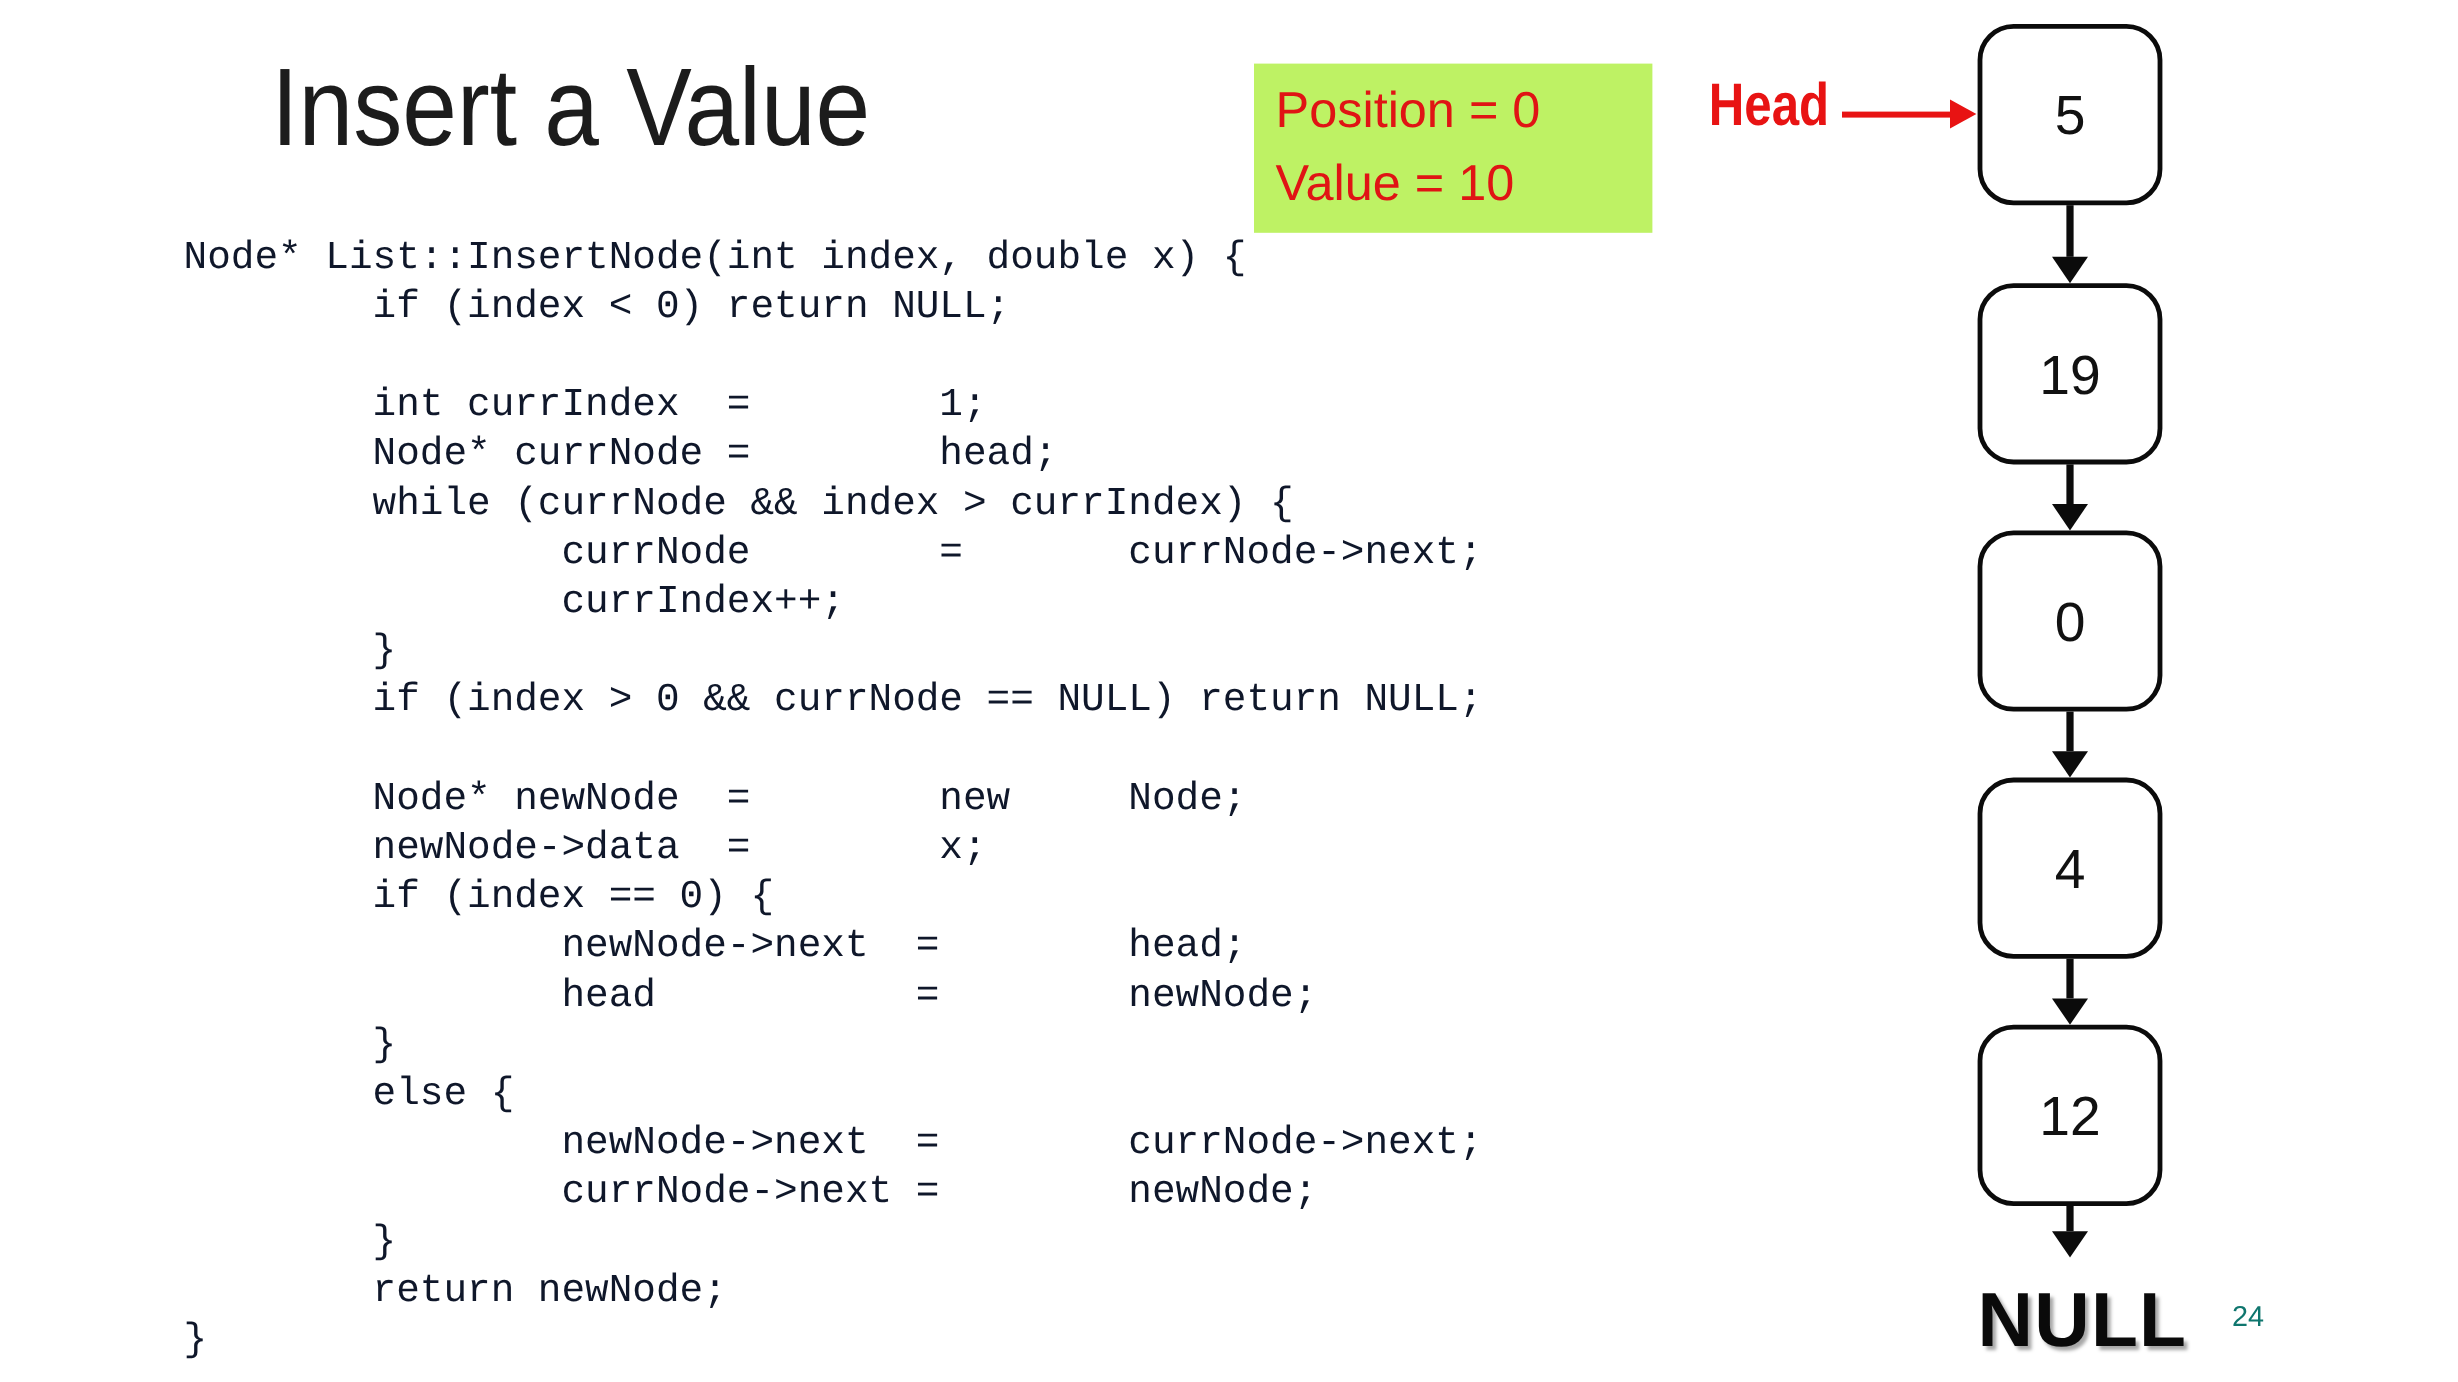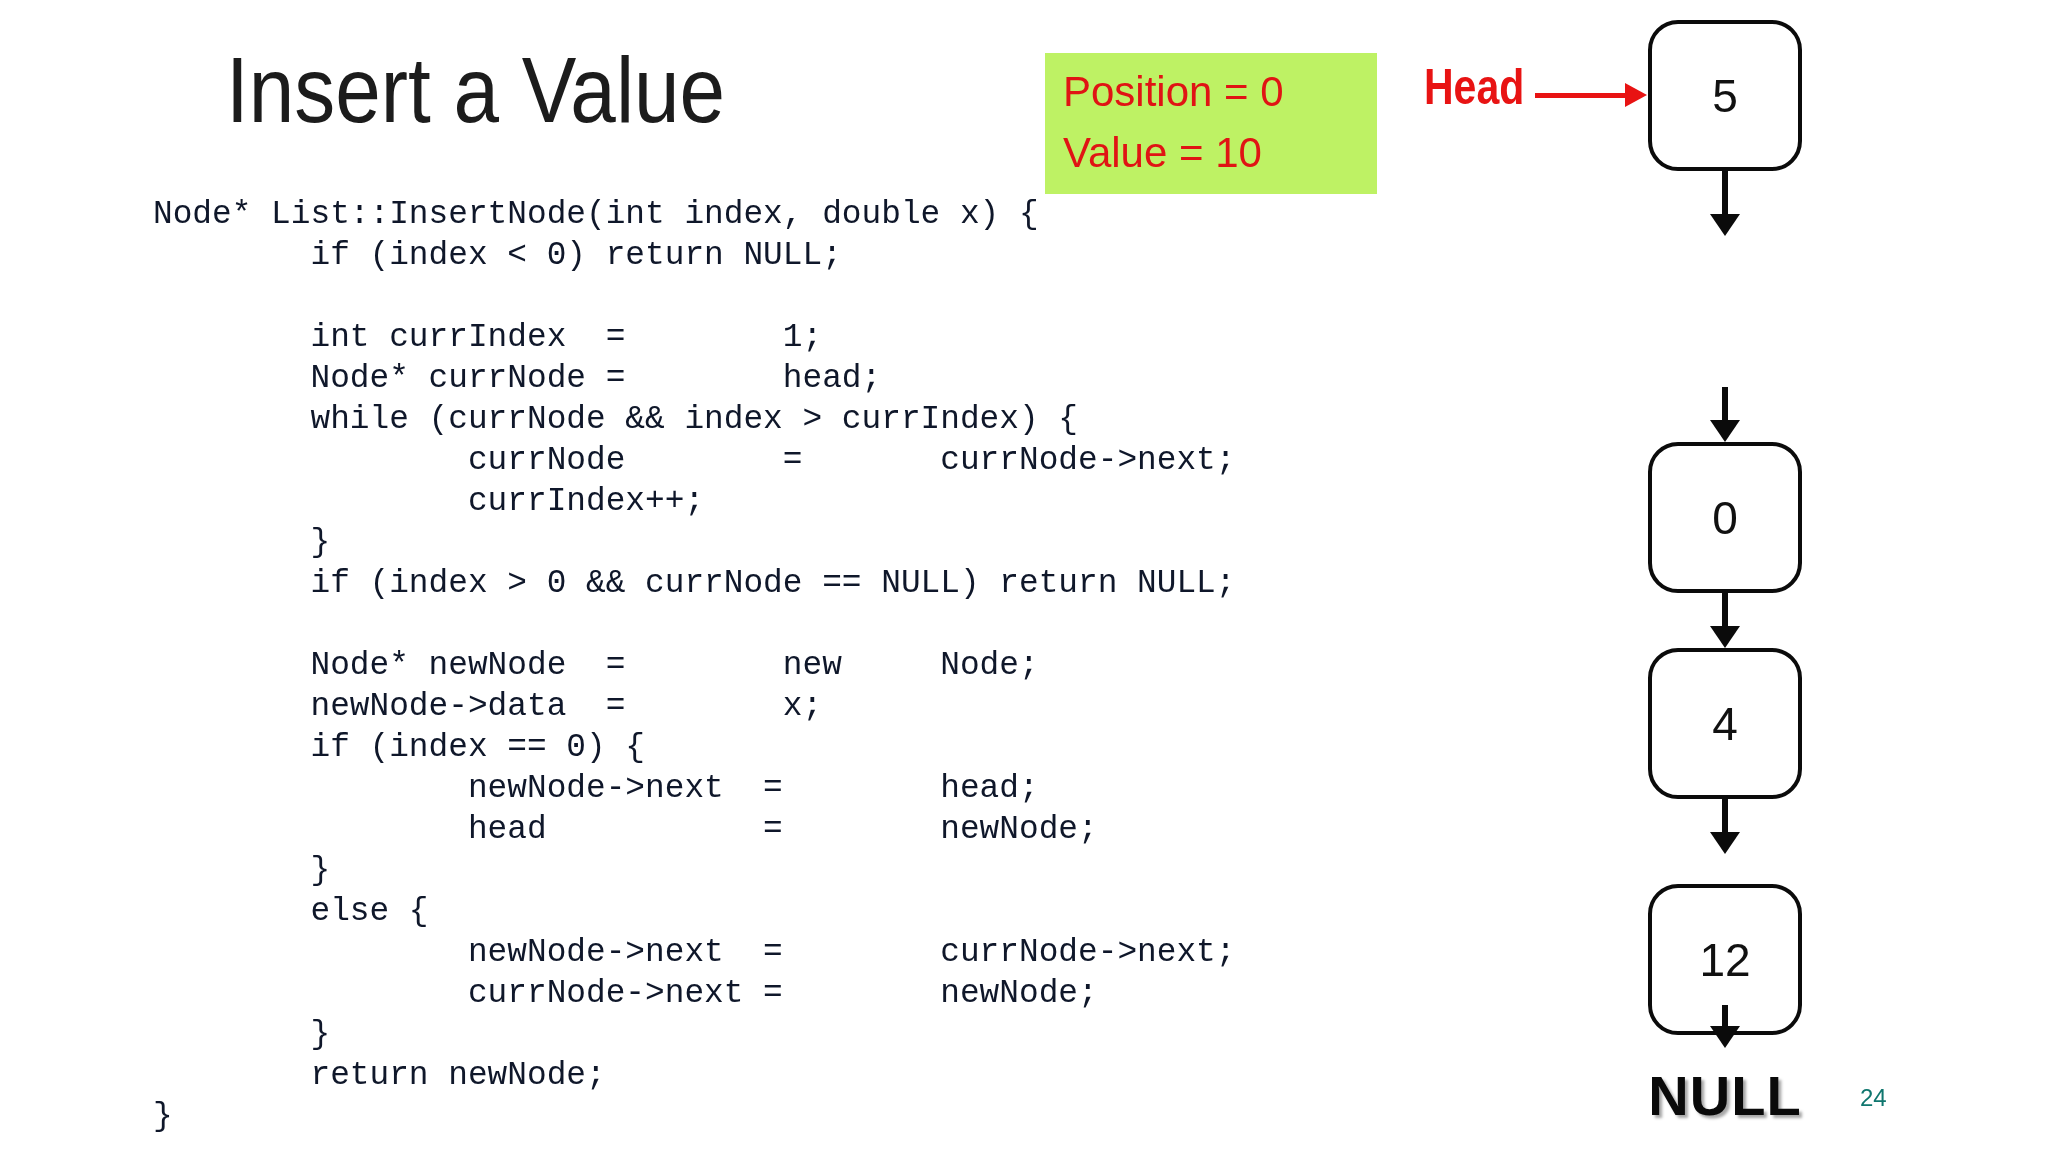--- a/index.html
+++ b/index.html
@@ -52,40 +52,40 @@
   .node {
     position:absolute; left:1648px; width:154px; height:151px;
     box-sizing:border-box; border:4px solid #0b0b0b; border-radius:30px;
     background:#ffffff; display:flex; align-items:center; justify-content:center;
     font-size:46px; color:#111;
   }
   #node-0 { top:20px; }
   #node-1 { top:236px; }
   #node-2 { top:442px; }
   #node-3 { top:648px; }
-  #node-4 { top:884px; }
+  #node-4 { top:854px; }
 
   
   .arrow-down { position:absolute; left:1710px; width:30px; }
   .arrow-down .shaft { position:absolute; left:12px; top:0; width:6px; background:#0b0b0b; }
   .arrow-down .tri {
     position:absolute; left:0; bottom:0; width:0; height:0;
     border-left:15px solid transparent; border-right:15px solid transparent;
     border-top:22px solid #0b0b0b;
   }
   #arrow-0 { top:171px; height:65px; } #arrow-0 .shaft { height:43px; }
   #arrow-1 { top:387px; height:55px; } #arrow-1 .shaft { height:33px; }
   #arrow-2 { top:593px; height:55px; } #arrow-2 .shaft { height:33px; }
   #arrow-3 { top:799px; height:55px; } #arrow-3 .shaft { height:33px; }
   #arrow-4 { top:1005px; height:43px; } #arrow-4 .shaft { height:21px; }
 
   
   #null-label {
     position:absolute; left:1648px; top:1068px; width:154px;
-    text-align:center; font-size:56px; font-weight:bold; color:#0a0a0a;
+    text-align:center; font-size:64px; font-weight:bold; color:#0a0a0a;
     line-height:1; text-shadow:3px 3px 3px rgba(0,0,0,0.35);
     letter-spacing:1px;
   }
 
   
   #page-number {
     position:absolute; left:1860px; top:1086px;
     font-size:24px; color:#0f766e; line-height:1;
   }
 </style>
@@ -132,20 +132,23 @@
   </div>
 
   <div id="node-0" class="node">
     <span>5</span>
   </div>
   <div id="arrow-0" class="arrow-down">
     <div class="shaft"></div>
     <div class="tri"></div>
   </div>
 
+  <div id="node-1" class="node">
+    <span>19</span>
+  </div>
   <div id="arrow-1" class="arrow-down">
     <div class="shaft"></div>
     <div class="tri"></div>
   </div>
 
   <div id="node-2" class="node">
     <span>0</span>
   </div>
   <div id="arrow-2" class="arrow-down">
     <div class="shaft"></div>

